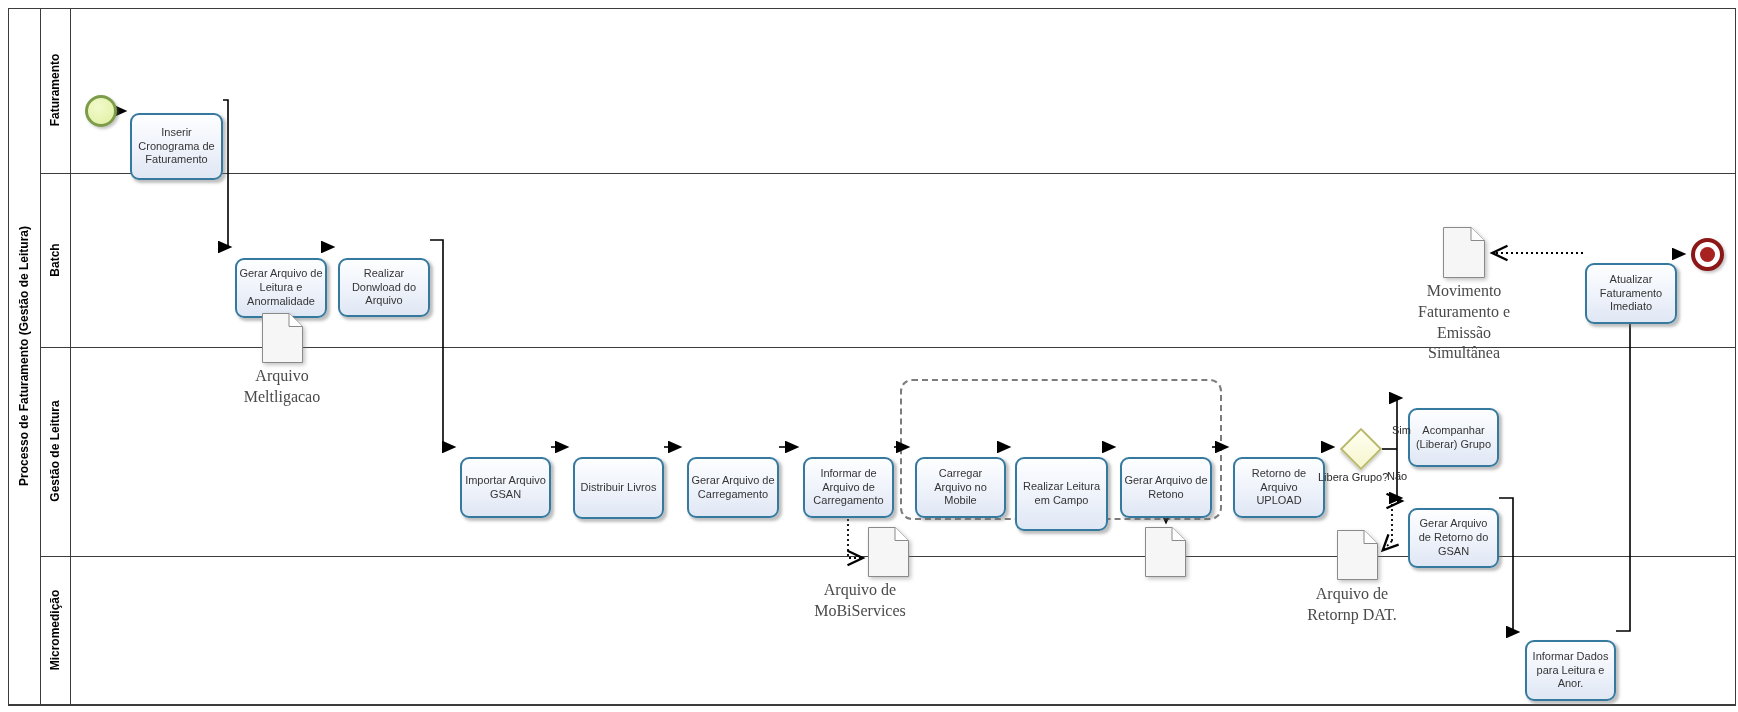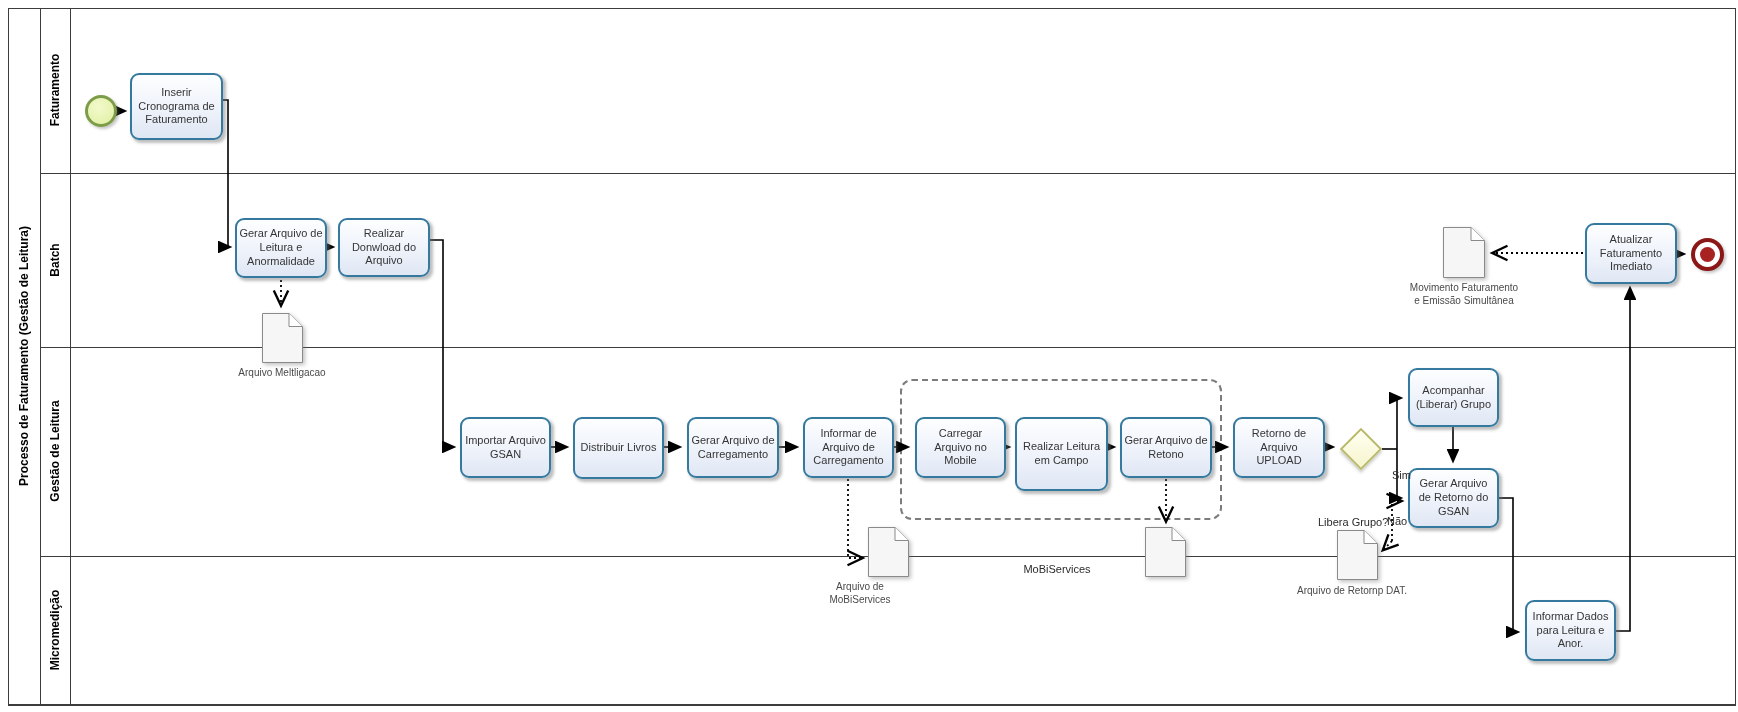--- a/index.html
+++ b/index.html
@@ -9,21 +9,21 @@
   }
   .line{position:absolute;background:#3c3c3c;}
   .vtext{position:absolute;transform:translate(-50%,-50%) rotate(-90deg);
     white-space:nowrap;font-weight:bold;color:#000;}
   .task{
     position:absolute;display:flex;align-items:center;justify-content:center;
     text-align:center;font-size:11px;line-height:1.25;color:#353535;
     background:linear-gradient(180deg,#fdfeff 0%,#eef2fa 55%,#dfe7f4 100%);
     border:2px solid #35799f;border-radius:9px;
     box-shadow:2.5px 2.5px 3px rgba(110,110,110,.45);
-    padding:2px;box-sizing:border-box;
+    padding:2px;box-sizing:border-box;margin-top:40px;
   }
   .event-start{
     position:absolute;border-radius:50%;
     background:radial-gradient(circle at 40% 35%,#f2facc,#dfefa0);
     border:3px solid #7d9c49;box-sizing:border-box;
     box-shadow:2px 2px 3px rgba(110,110,110,.4);
   }
   .event-end{
     position:absolute;border-radius:50%;background:#fff;
     border:4px solid #8c1717;box-sizing:border-box;
@@ -32,23 +32,23 @@
   }
   .event-end .core{width:15px;height:15px;border-radius:50%;background:#a82222;}
   .gateway{
     position:absolute;width:30px;height:30px;transform:rotate(45deg);
     background:linear-gradient(135deg,#fffff2,#f6f5cd);
     border:2px solid #b9b96a;box-sizing:border-box;
     box-shadow:2px 2px 3px rgba(130,130,130,.4);
   }
   .doc{position:absolute;filter:drop-shadow(2.5px 2.5px 2px rgba(120,120,120,.45));}
   .doc svg{display:block;}
-  .doclabel{position:absolute;width:110px;text-align:center;font-size:10px;
-    line-height:1.3;color:#4a4a4a;}
-  .flowlabel{position:absolute;font-size:11px;color:#2b2b2b;white-space:nowrap;margin-top:45px;}
+  .doclabel{position:absolute;width:110px;text-align:center;font-size:16px;
+    line-height:1.3;color:#4a4a4a;font-family:Liberation Serif, serif;}
+  .flowlabel{position:absolute;font-size:11px;color:#2b2b2b;white-space:nowrap;}
   .group-box{position:absolute;border:2px dashed #7c7c7c;border-radius:12px;}
   #wires{position:absolute;left:0;top:0;pointer-events:none;}
 </style>
 </head>
 <body>
 
 <div id="canvas">
 
   <div class="line" style="left:8px;top:8px;width:1728px;height:1px"></div>
   <div class="line" style="left:8px;top:704px;width:1728px;height:2px"></div>

